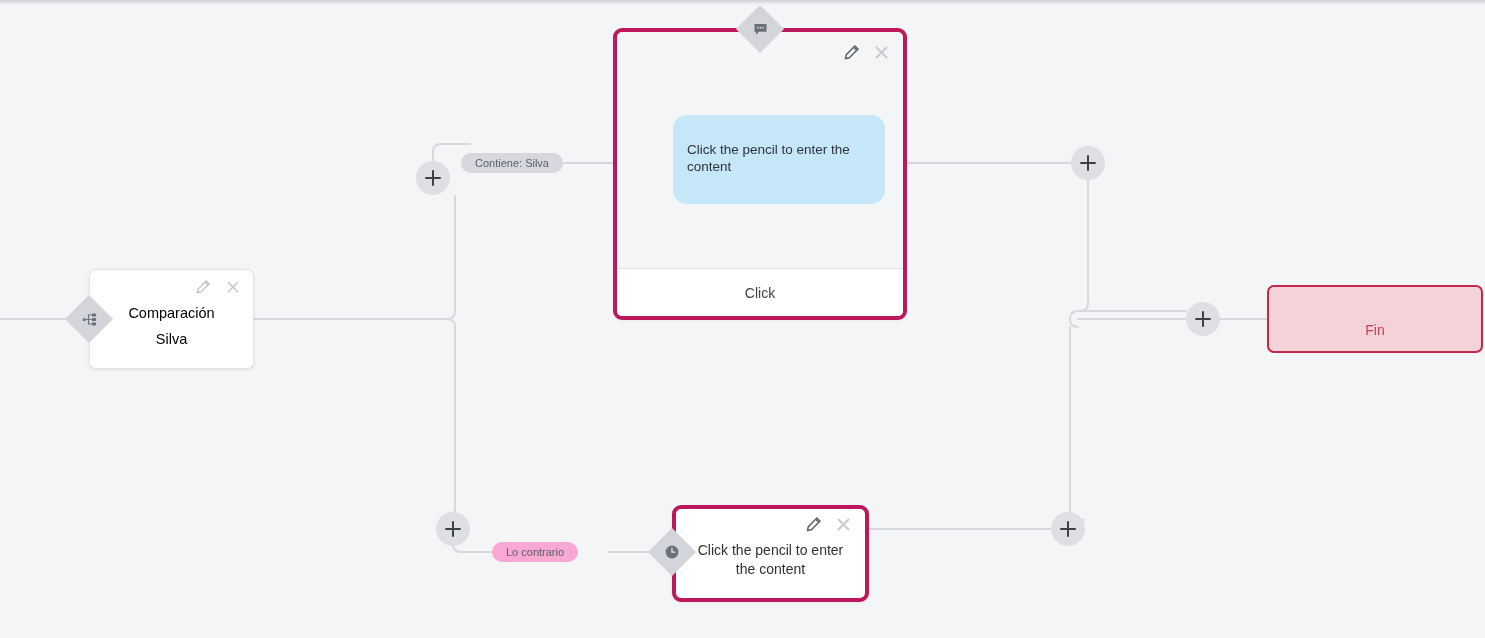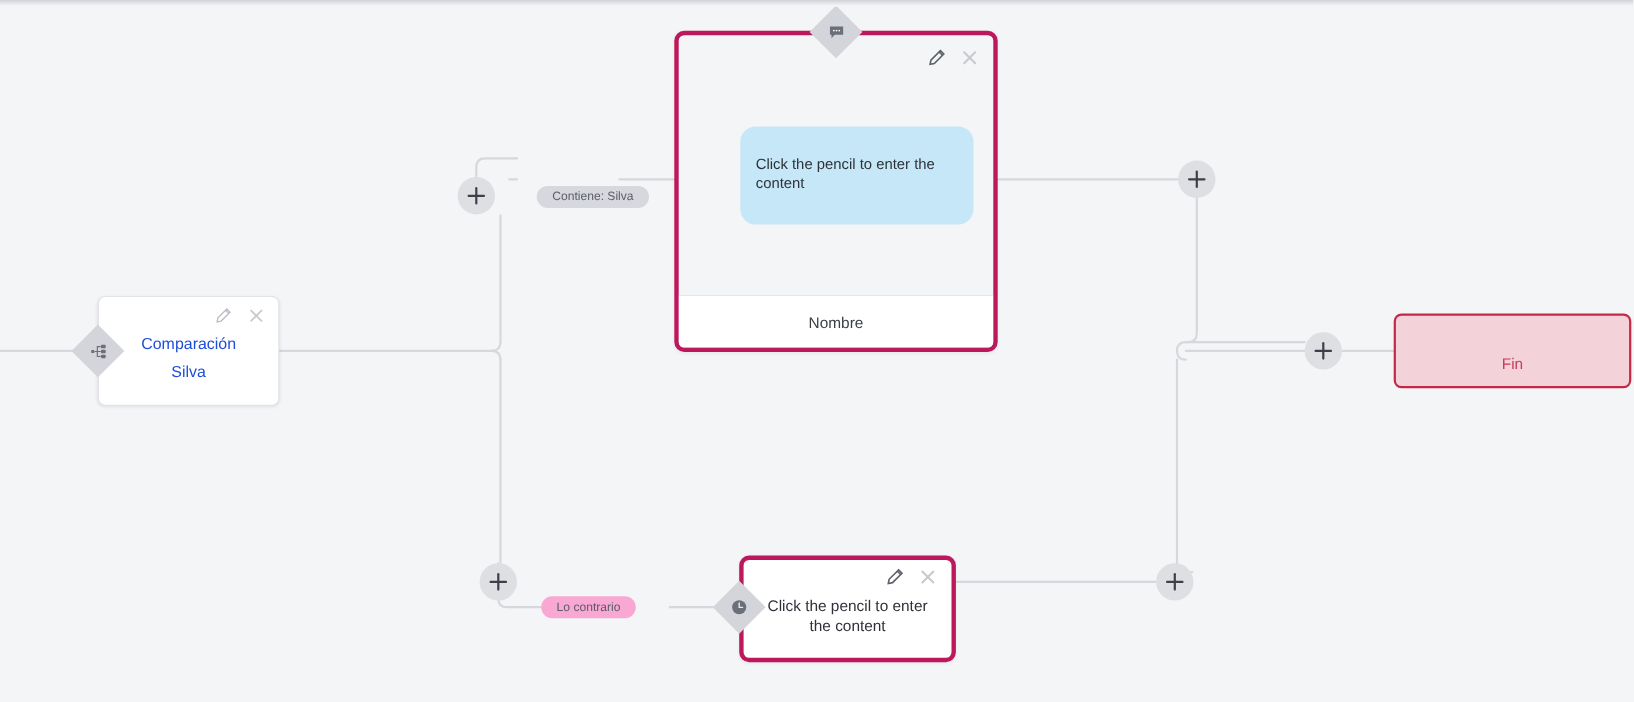--- a/index.html
+++ b/index.html
@@ -54,21 +54,21 @@
     display: flex;
     flex-direction: column;
     align-items: center;
     justify-content: center;
     height: 100%;
     padding-top: 14px;
     box-sizing: border-box;
   }
   .cmp-line {
     font-size: 14.5px;
-    color: #1d4ed8;
+    color: #000000;
     line-height: 26px;
   }
 
   
   .card-orange {
     background: #f4f5f7;
     border: 4px solid #be185d;
     border-radius: 9px;
     overflow: hidden;
     box-shadow: 0 1px 3px rgba(40,45,60,.06);
@@ -288,21 +288,21 @@
           </svg>
         </span>
         <span class="icon-btn" title="close">
           <svg width="17" height="17" viewBox="0 0 16 16">
             <path d="M3.3 3.3l9.4 9.4M12.7 3.3l-9.4 9.4" stroke="#c6c9ce" stroke-width="1.7" stroke-linecap="round"></path>
           </svg>
         </span>
       </div>
       <div class="bubble" style="left:56px; top:83px; width:212px; height:89px; padding:26px 18px 0 14px;">Click the pencil to enter the content</div>
       <div class="node-footer">
-        <span>Nombre</span>
+        <span>Click</span>
       </div>
     </div>
   </div>
 
   <div class="diamond" style="left:743px; top:12px;">
     <span class="dicon">
       <svg width="15" height="15" viewBox="0 0 16 16">
         <path d="M1.6 2.2h12.8v8.1H6.2L3.1 13.6v-3.3H1.6z" fill="#6b6f78"></path>
         <circle cx="5.4" cy="6.2" r="0.85" fill="#ffffff"></circle>
         <circle cx="8" cy="6.2" r="0.85" fill="#ffffff"></circle>
@@ -336,21 +336,21 @@
         <circle cx="8" cy="8" r="6.4" fill="#6b6f78"></circle>
         <path d="M8 4.2v4h3" stroke="#e9eaec" stroke-width="1.25" fill="none" stroke-linecap="round"></path>
       </svg>
     </span>
   </div>
 
   <div class="node card-end" style="left:1267px; top:285px; width:216px; height:68px;">
     <span class="end-label">Fin</span>
   </div>
 
-  <div class="edge-label gray" style="left:488px; top:153px;margin-top:16px;">
+  <div class="edge-label gray" style="left:461px; top:153px;">
     <span>Contiene: Silva</span>
   </div>
 
   <div class="edge-label white" style="left:492px; top:542px;">
     <span>Lo contrario</span>
   </div>
 
   <div class="plus" style="left:416px; top:161px;"></div>
 
   <div class="plus" style="left:1071px; top:146px;"></div>

